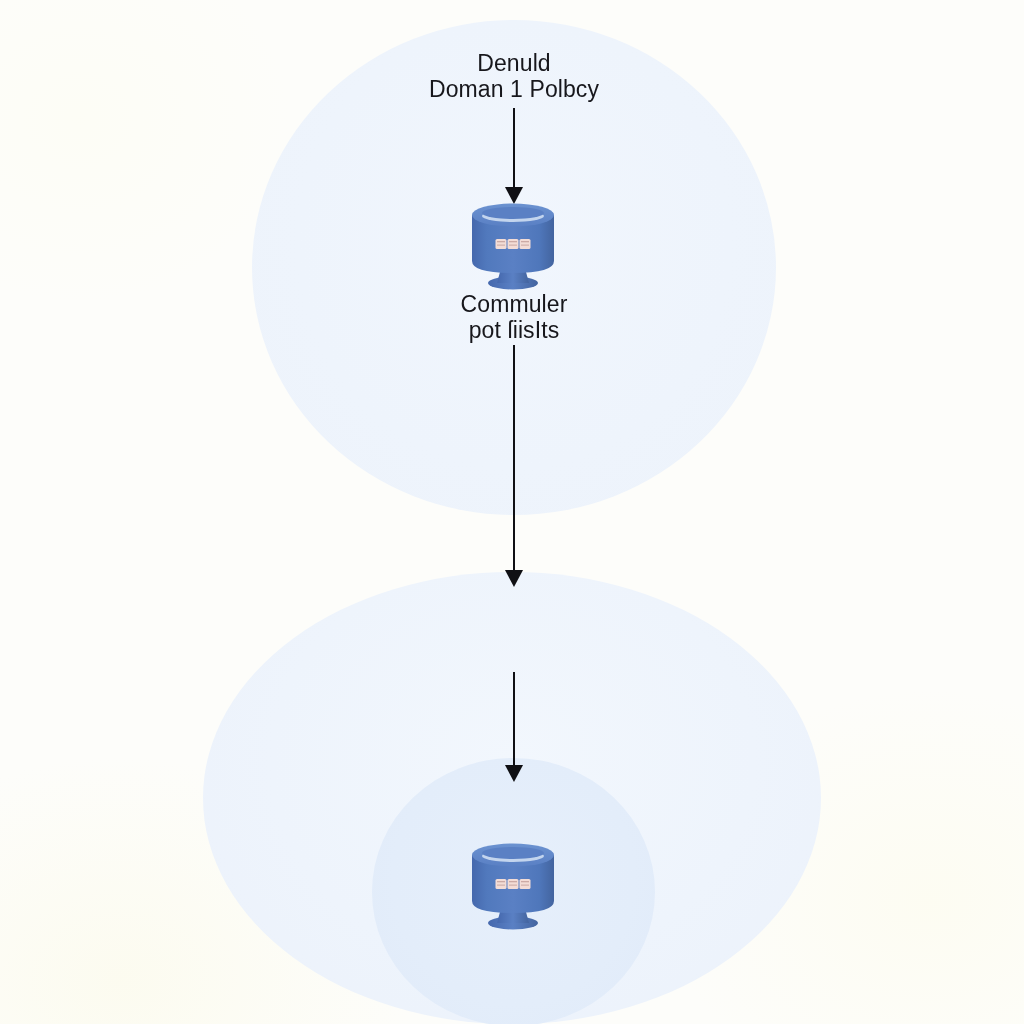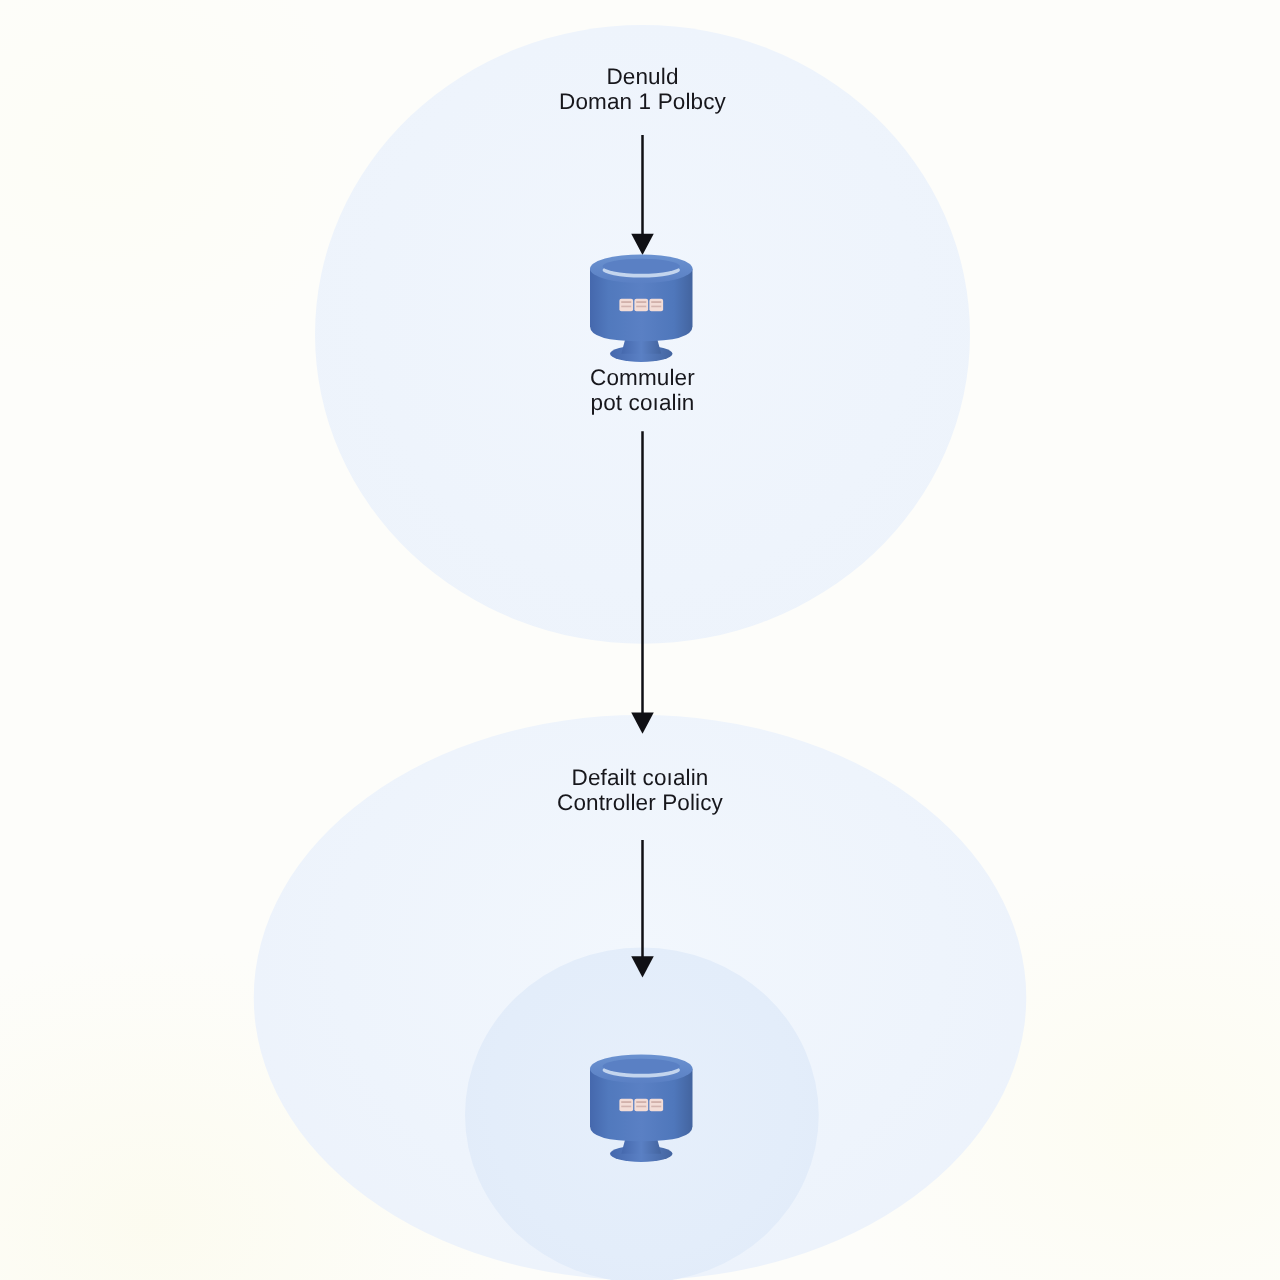--- a/index.html
+++ b/index.html
@@ -51,21 +51,21 @@
     width: 283px;
     height: 268px;
     background: radial-gradient(ellipse at 50% 45%, #e6effb 0%, #e3edfa 60%, #e1ebf9 90%, rgba(225,235,249,0.75) 100%);
   }
 
   
   .label {
     position: absolute;
     text-align: center;
     color: #17171c;
-    font-size: 18px;
+    font-size: 23px;
     line-height: 1.12em;
     letter-spacing: 0.1px;
     white-space: pre-line;
     transform: translateX(-50%);
   }
   #label-domain-policy   { left: 514px; top: 51px;  width: 460px; }
   #label-computer-policy { left: 514px; top: 292px; width: 400px; }
   #label-controller-policy { left: 512px; top: 612px; width: 500px; }
   #label-domain-defaults { left: 513px; top: 786px; width: 360px; }
 
@@ -169,29 +169,27 @@
       <rect x="33" y="42" width="8" height="1.3" fill="#c09a94" opacity="0.75"></rect>
       <rect x="45" y="42" width="8" height="1.3" fill="#c09a94" opacity="0.75"></rect>
       <rect x="57" y="42" width="8" height="1.3" fill="#c09a94" opacity="0.75"></rect>
       <rect x="33" y="45.5" width="8" height="1.3" fill="#c09a94" opacity="0.6"></rect>
       <rect x="45" y="45.5" width="8" height="1.3" fill="#c09a94" opacity="0.6"></rect>
       <rect x="57" y="45.5" width="8" height="1.3" fill="#c09a94" opacity="0.6"></rect>
     </svg>
   </div>
 
   <div class="label" id="label-computer-policy">Commuler
-pot coıalin</div>
+pot ſiisIts</div>
 
   <div class="arrow" id="arrow-computer-to-controller">
     <div class="shaft"></div>
     <div class="head"></div>
   </div>
 
-  <div class="label" id="label-controller-policy">Defailt coıalin
-Controller  Policy</div>
 
   <div class="arrow" id="arrow-controller-to-defaults">
     <div class="shaft"></div>
     <div class="head"></div>
   </div>
 
 
   <div class="server-icon" id="server-icon-defaults">
     <svg viewBox="0 0 98 92" xmlns="http://www.w3.org/2000/svg" aria-hidden="true">
       <defs>

